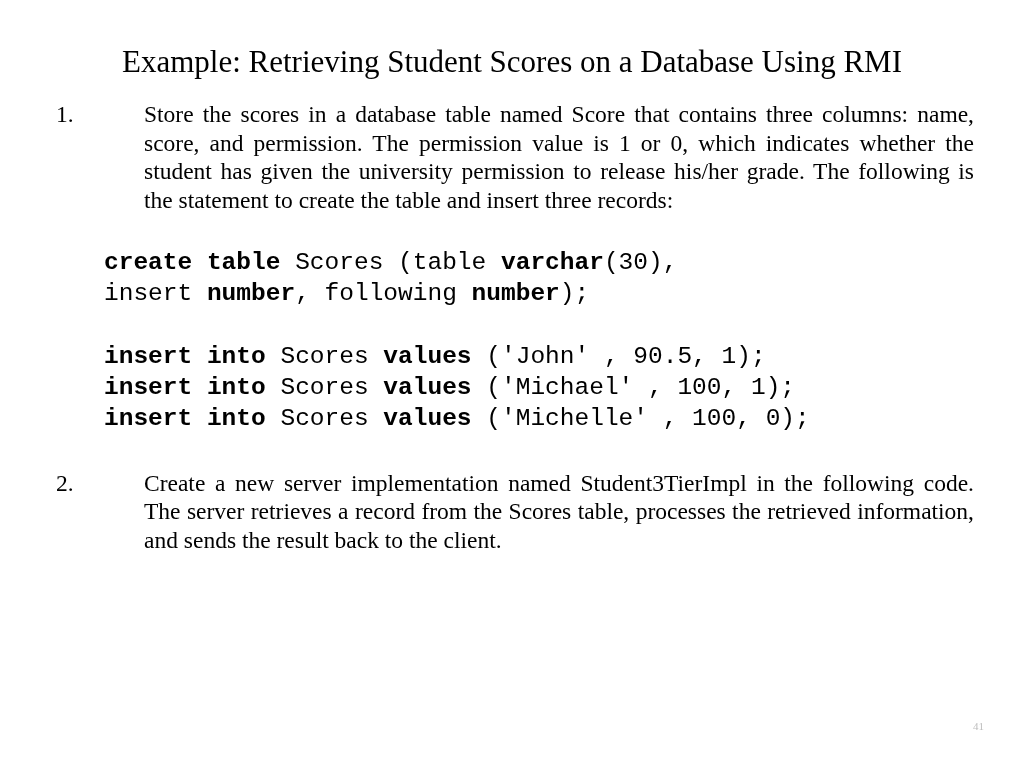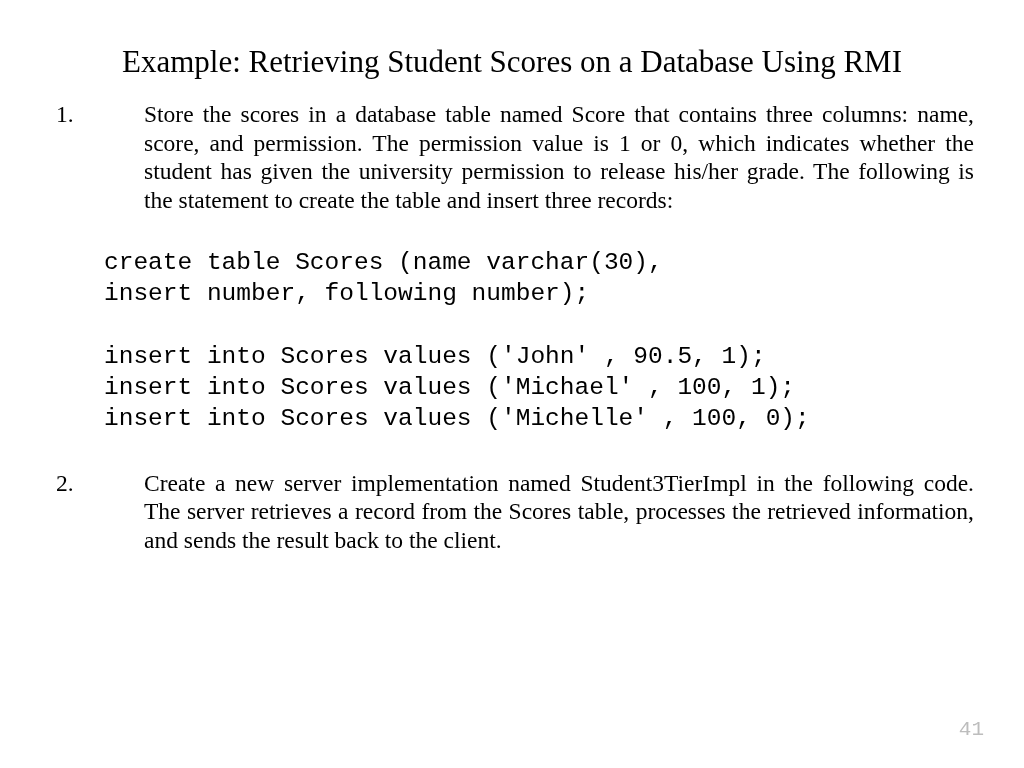--- a/index.html
+++ b/index.html
@@ -41,43 +41,43 @@
     text-align: justify;
     margin-left: 40px;
   }
   .codeblock {
     font-family: "Courier New", Courier, monospace;
     font-size: 24.5px;
     line-height: 1.28;
     margin: 32px 0 34px 54px;
     white-space: pre;
   }
-  .b { font-weight: normal; }
+  .b { font-weight: bold; }
   .pagenum {
     position: absolute;
     right: 40px;
-    bottom: 27px;
-    font-size: 21px;
+    bottom: 36px;
+    font-size: 11px;
     color: #bdbdbd;
-    font-family: Liberation Mono, monospace;
+    font-family: Liberation Serif, serif;
   }
 </style>
 </head>
 <body>
 
 <div class="slide">
 
   <h1 class="title">Example: Retrieving Student Scores on a Database Using RMI</h1>
 
   <div class="item">
     <div class="num">1.</div>
     <div class="body">Store the scores in a database table named Score that contains three columns: name, score, and permission. The permission value is 1 or 0, which indicates whether the student has given the university permission to release his/her grade. The following is the statement to create the table and insert three records:</div>
   </div>
 
-  <div class="codeblock"><span class="b">create table</span><span> Scores (name </span><span class="b">varchar</span><span>(30),</span>
+  <div class="codeblock"><span class="b">create table</span><span> Scores (table </span><span class="b">varchar</span><span>(30),</span>
 <span>insert </span><span class="b">number</span><span>, following </span><span class="b">number</span><span>);</span>
 
 <span class="b">insert into</span><span> Scores </span><span class="b">values</span><span> ('John' , 90.5, 1);</span>
 <span class="b">insert into</span><span> Scores </span><span class="b">values</span><span> ('Michael' , 100, 1);</span>
 <span class="b">insert into</span><span> Scores </span><span class="b">values</span><span> ('Michelle' , 100, 0);</span></div>
 
   <div class="item">
     <div class="num">2.</div>
     <div class="body">Create a new server implementation named Student3TierImpl in the following code. The server retrieves a record from the Scores table, processes the retrieved information, and sends the result back to the client.</div>
   </div>

